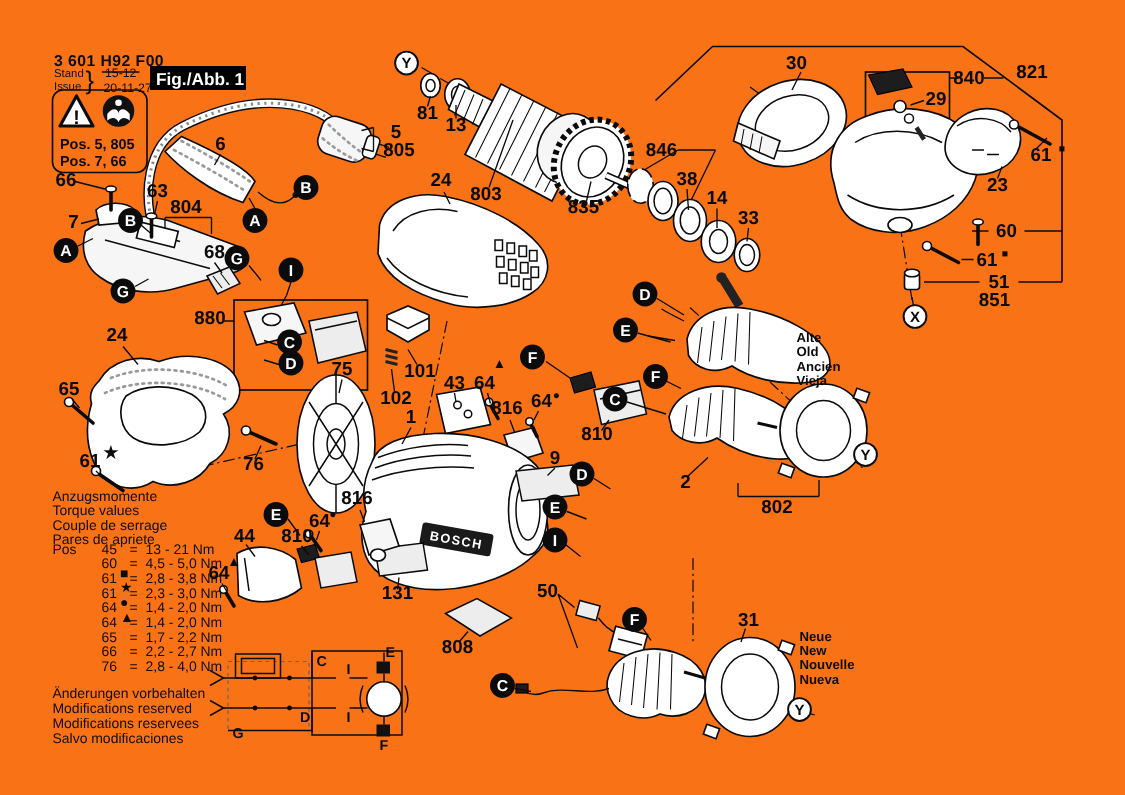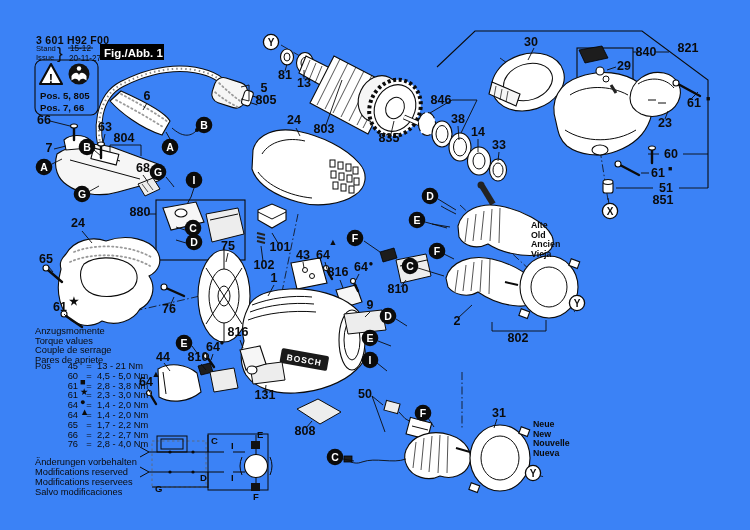--- a/index.html
+++ b/index.html
@@ -1,16 +1,16 @@
 <!DOCTYPE html>
 <html><head>
 <meta charset="utf-8">
 <style>
   html,body{margin:0;padding:0;background:#e9e9e9}
-  .page{width:750px;height:530px;position:relative;background:#3b82f6;margin:0 auto;overflow:hidden}
+  .page{width:750px;height:530px;position:relative;background:#f97316;margin:0 auto;overflow:hidden}
   svg{display:block}
   text{font-family:"Liberation Sans",sans-serif;fill:#0b0b0b}
   .hdr{font-size:10.5px;font-weight:700;letter-spacing:.3px}
   .sm{font-size:7.6px}
   .dt{font-size:8.2px}
   .brc{font-size:17px;font-weight:400}
   .fig{font-size:11.5px;font-weight:700;fill:#fff}
   .pos{font-size:9.6px;font-weight:700}
   .exl{font-size:13px;font-weight:700}
   .plbl{font-size:12.5px;font-weight:700;text-anchor:middle}

